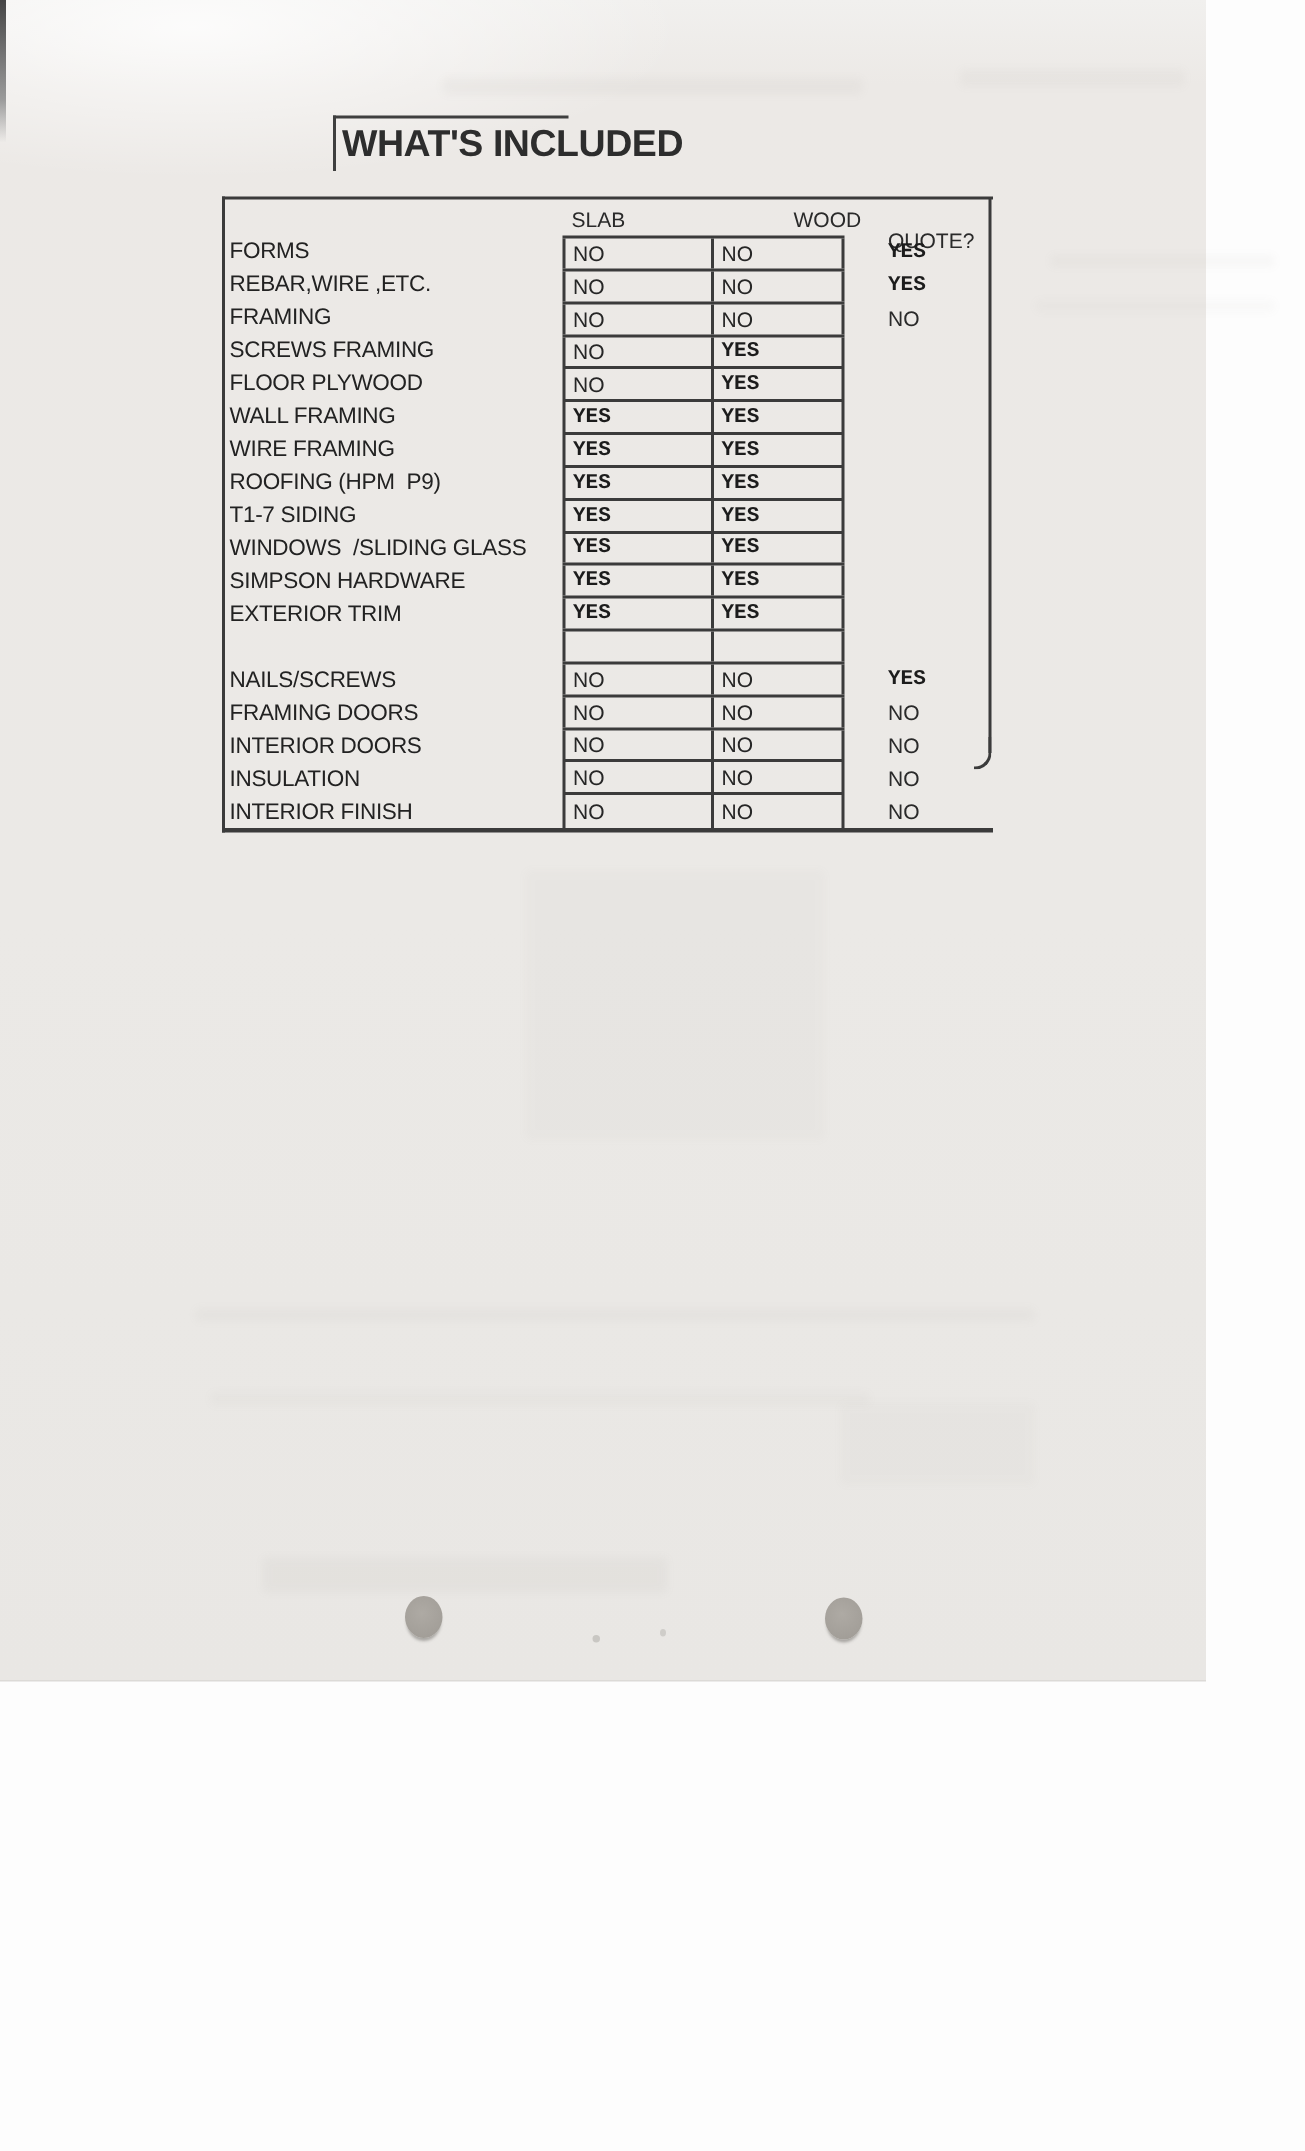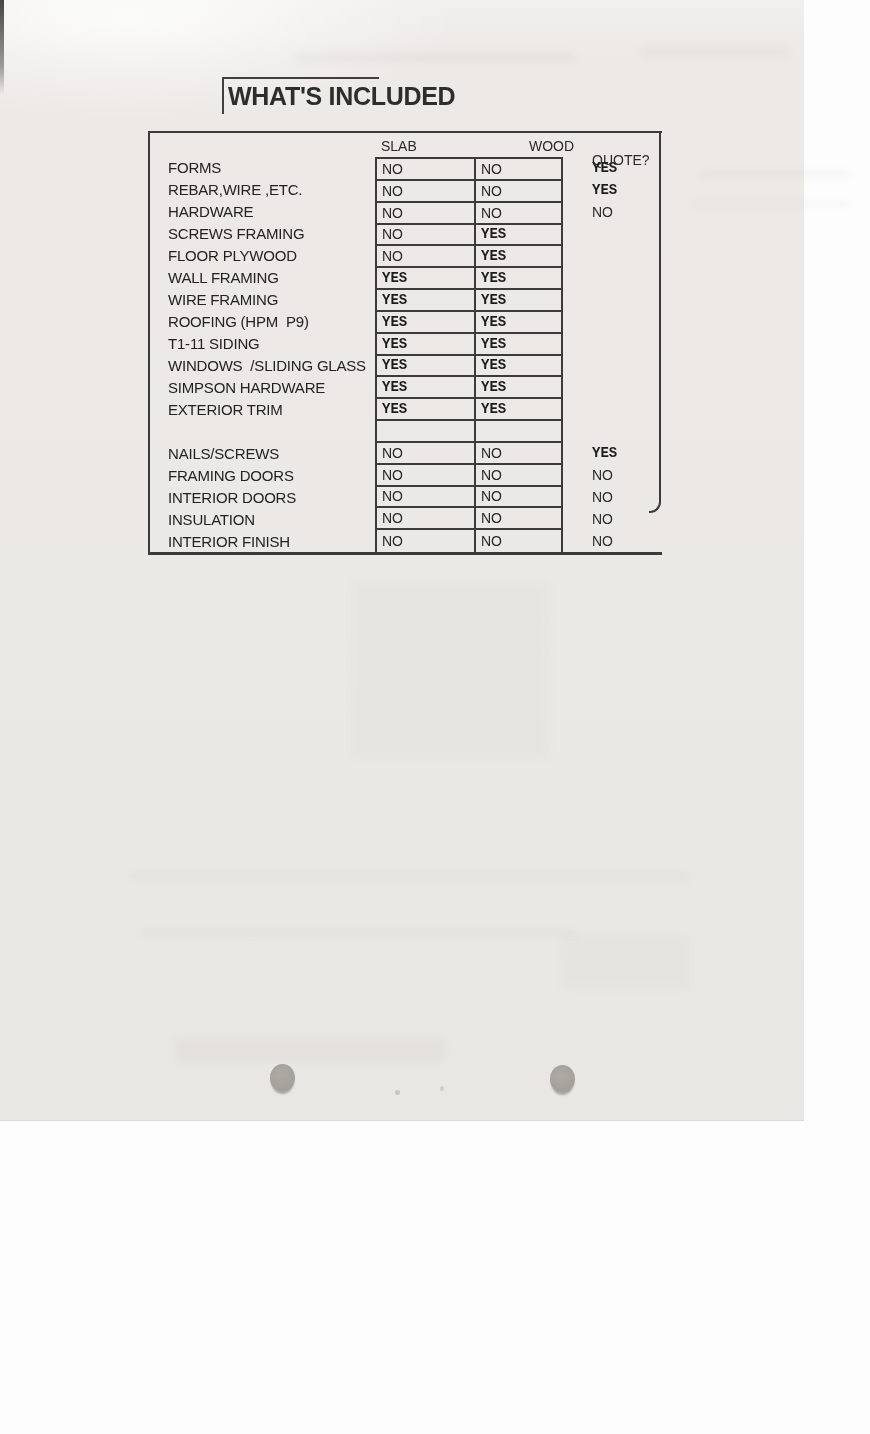--- a/index.html
+++ b/index.html
@@ -34,21 +34,21 @@
   .b-right{position:absolute;left:511px;top:1px;height:370px;border-right:2.5px solid var(--line);}
   .b-right-hook{position:absolute;left:501px;top:360px;width:12px;height:22px;
     border-right:2.5px solid var(--line);border-bottom:2.5px solid var(--line);
     border-bottom-right-radius:11px;}
 
   .hdr{position:absolute;font-size:14px;color:#2a2a2a;white-space:pre;}
   .h-slab{left:233px;top:7px;}
   .h-wood{left:338px;top:7px;margin-left:43px;}
   .h-quote{left:444px;top:21px;}
 
-  .labels{position:absolute;left:18px;top:26px;width:224px;height:395px;
+  .labels{position:absolute;left:3px;top:26px;width:224px;height:395px;
     display:grid;grid-template-rows:repeat(18,1fr);}
   .lab{display:flex;align-items:center;padding-left:2px;font-size:15px;white-space:pre;
     letter-spacing:-0.2px;color:#222;}
 
   .cellgrid{position:absolute;left:227px;top:26px;width:188px;height:395px;
     display:grid;grid-template-rows:repeat(18,1fr);border-top:2px solid var(--line);}
   .crow{display:flex;border-bottom:2px solid var(--line);}
   .crow:last-child{border-bottom:none;}
   .c1,.c2{display:flex;align-items:center;padding-left:5px;font-size:14px;white-space:pre;}
   .c1{width:101px;border-left:2px solid var(--line);border-right:2px solid var(--line);}
@@ -89,27 +89,27 @@
       <div class="b-right"></div>
       <div class="b-right-hook"></div>
 
       <div class="hdr h-slab">SLAB</div>
       <div class="hdr h-wood">WOOD</div>
       <div class="hdr h-quote">QUOTE?</div>
 
       <div class="labels">
           <div class="lab">FORMS</div>
           <div class="lab">REBAR,WIRE ,ETC.</div>
-          <div class="lab">HARDWARE</div>
+          <div class="lab">FRAMING</div>
           <div class="lab">SCREWS FRAMING</div>
           <div class="lab">FLOOR PLYWOOD</div>
           <div class="lab">WALL FRAMING</div>
           <div class="lab">WIRE FRAMING</div>
           <div class="lab">ROOFING (HPM  P9)</div>
-          <div class="lab">T1-11 SIDING</div>
+          <div class="lab">T1-7 SIDING</div>
           <div class="lab">WINDOWS  /SLIDING GLASS</div>
           <div class="lab">SIMPSON HARDWARE</div>
           <div class="lab">EXTERIOR TRIM</div>
           <div class="lab"></div>
           <div class="lab">NAILS/SCREWS</div>
           <div class="lab">FRAMING DOORS</div>
           <div class="lab">INTERIOR DOORS</div>
           <div class="lab">INSULATION</div>
           <div class="lab">INTERIOR FINISH</div>
         </div>

